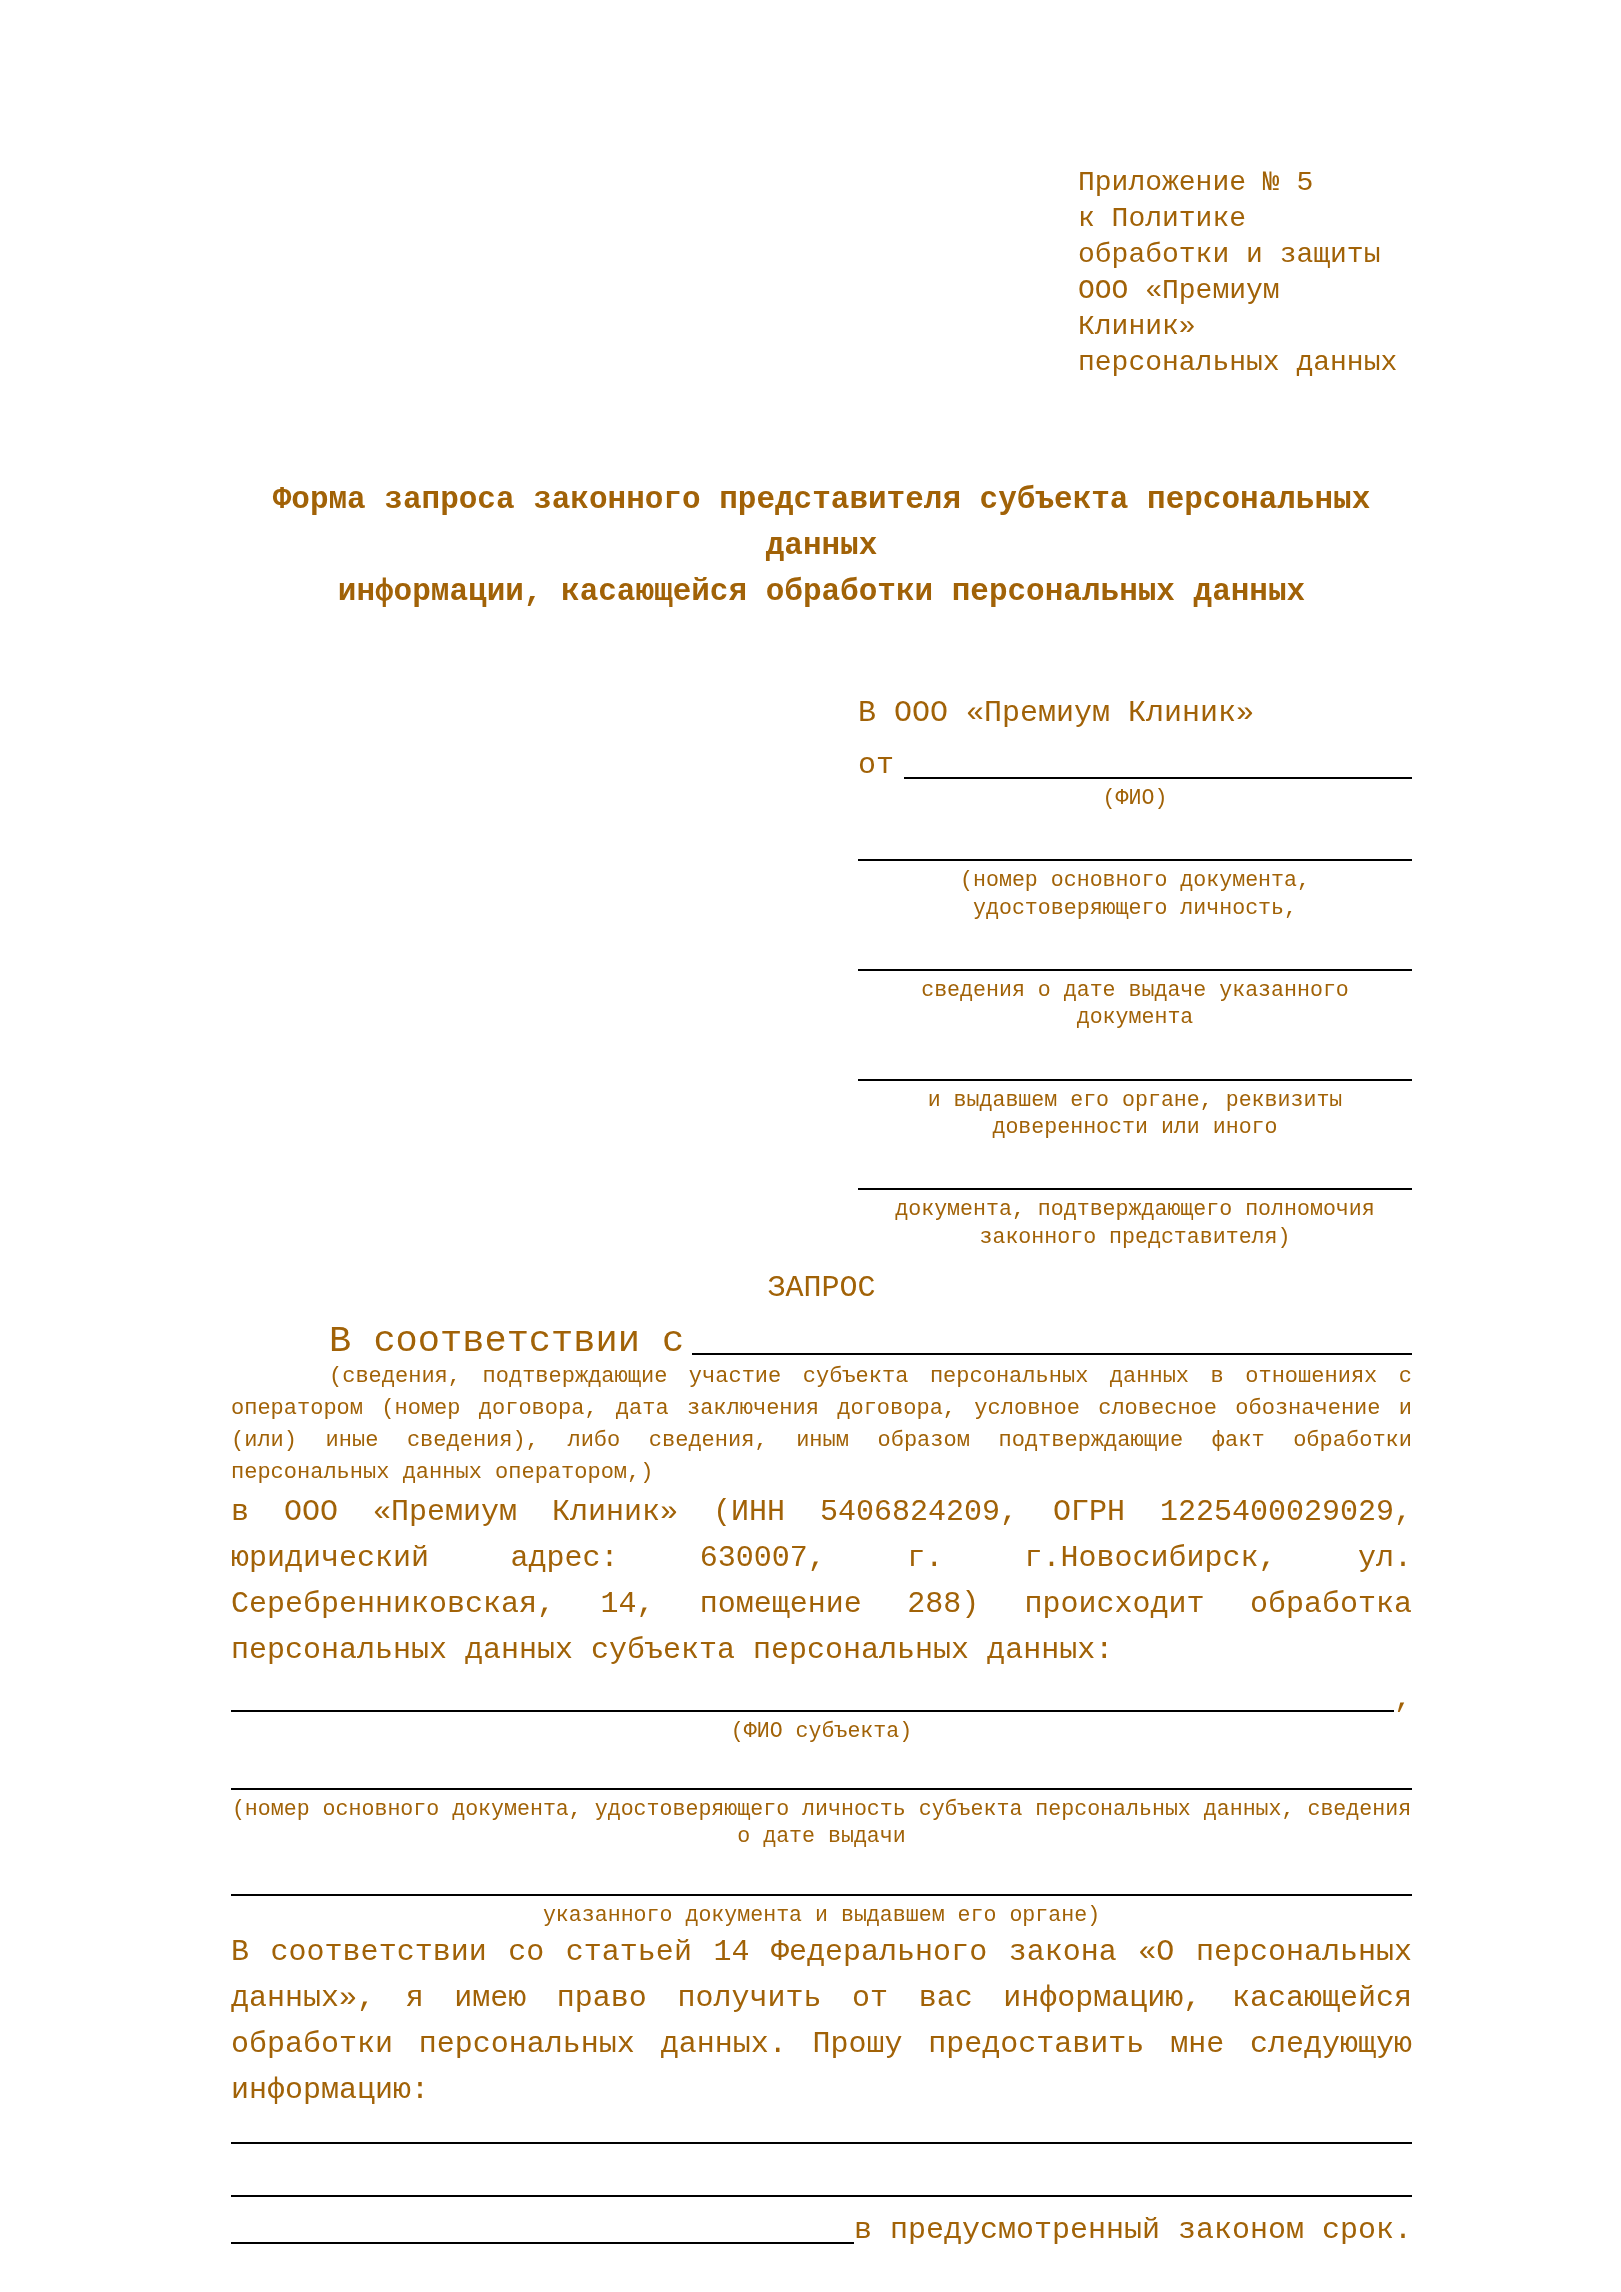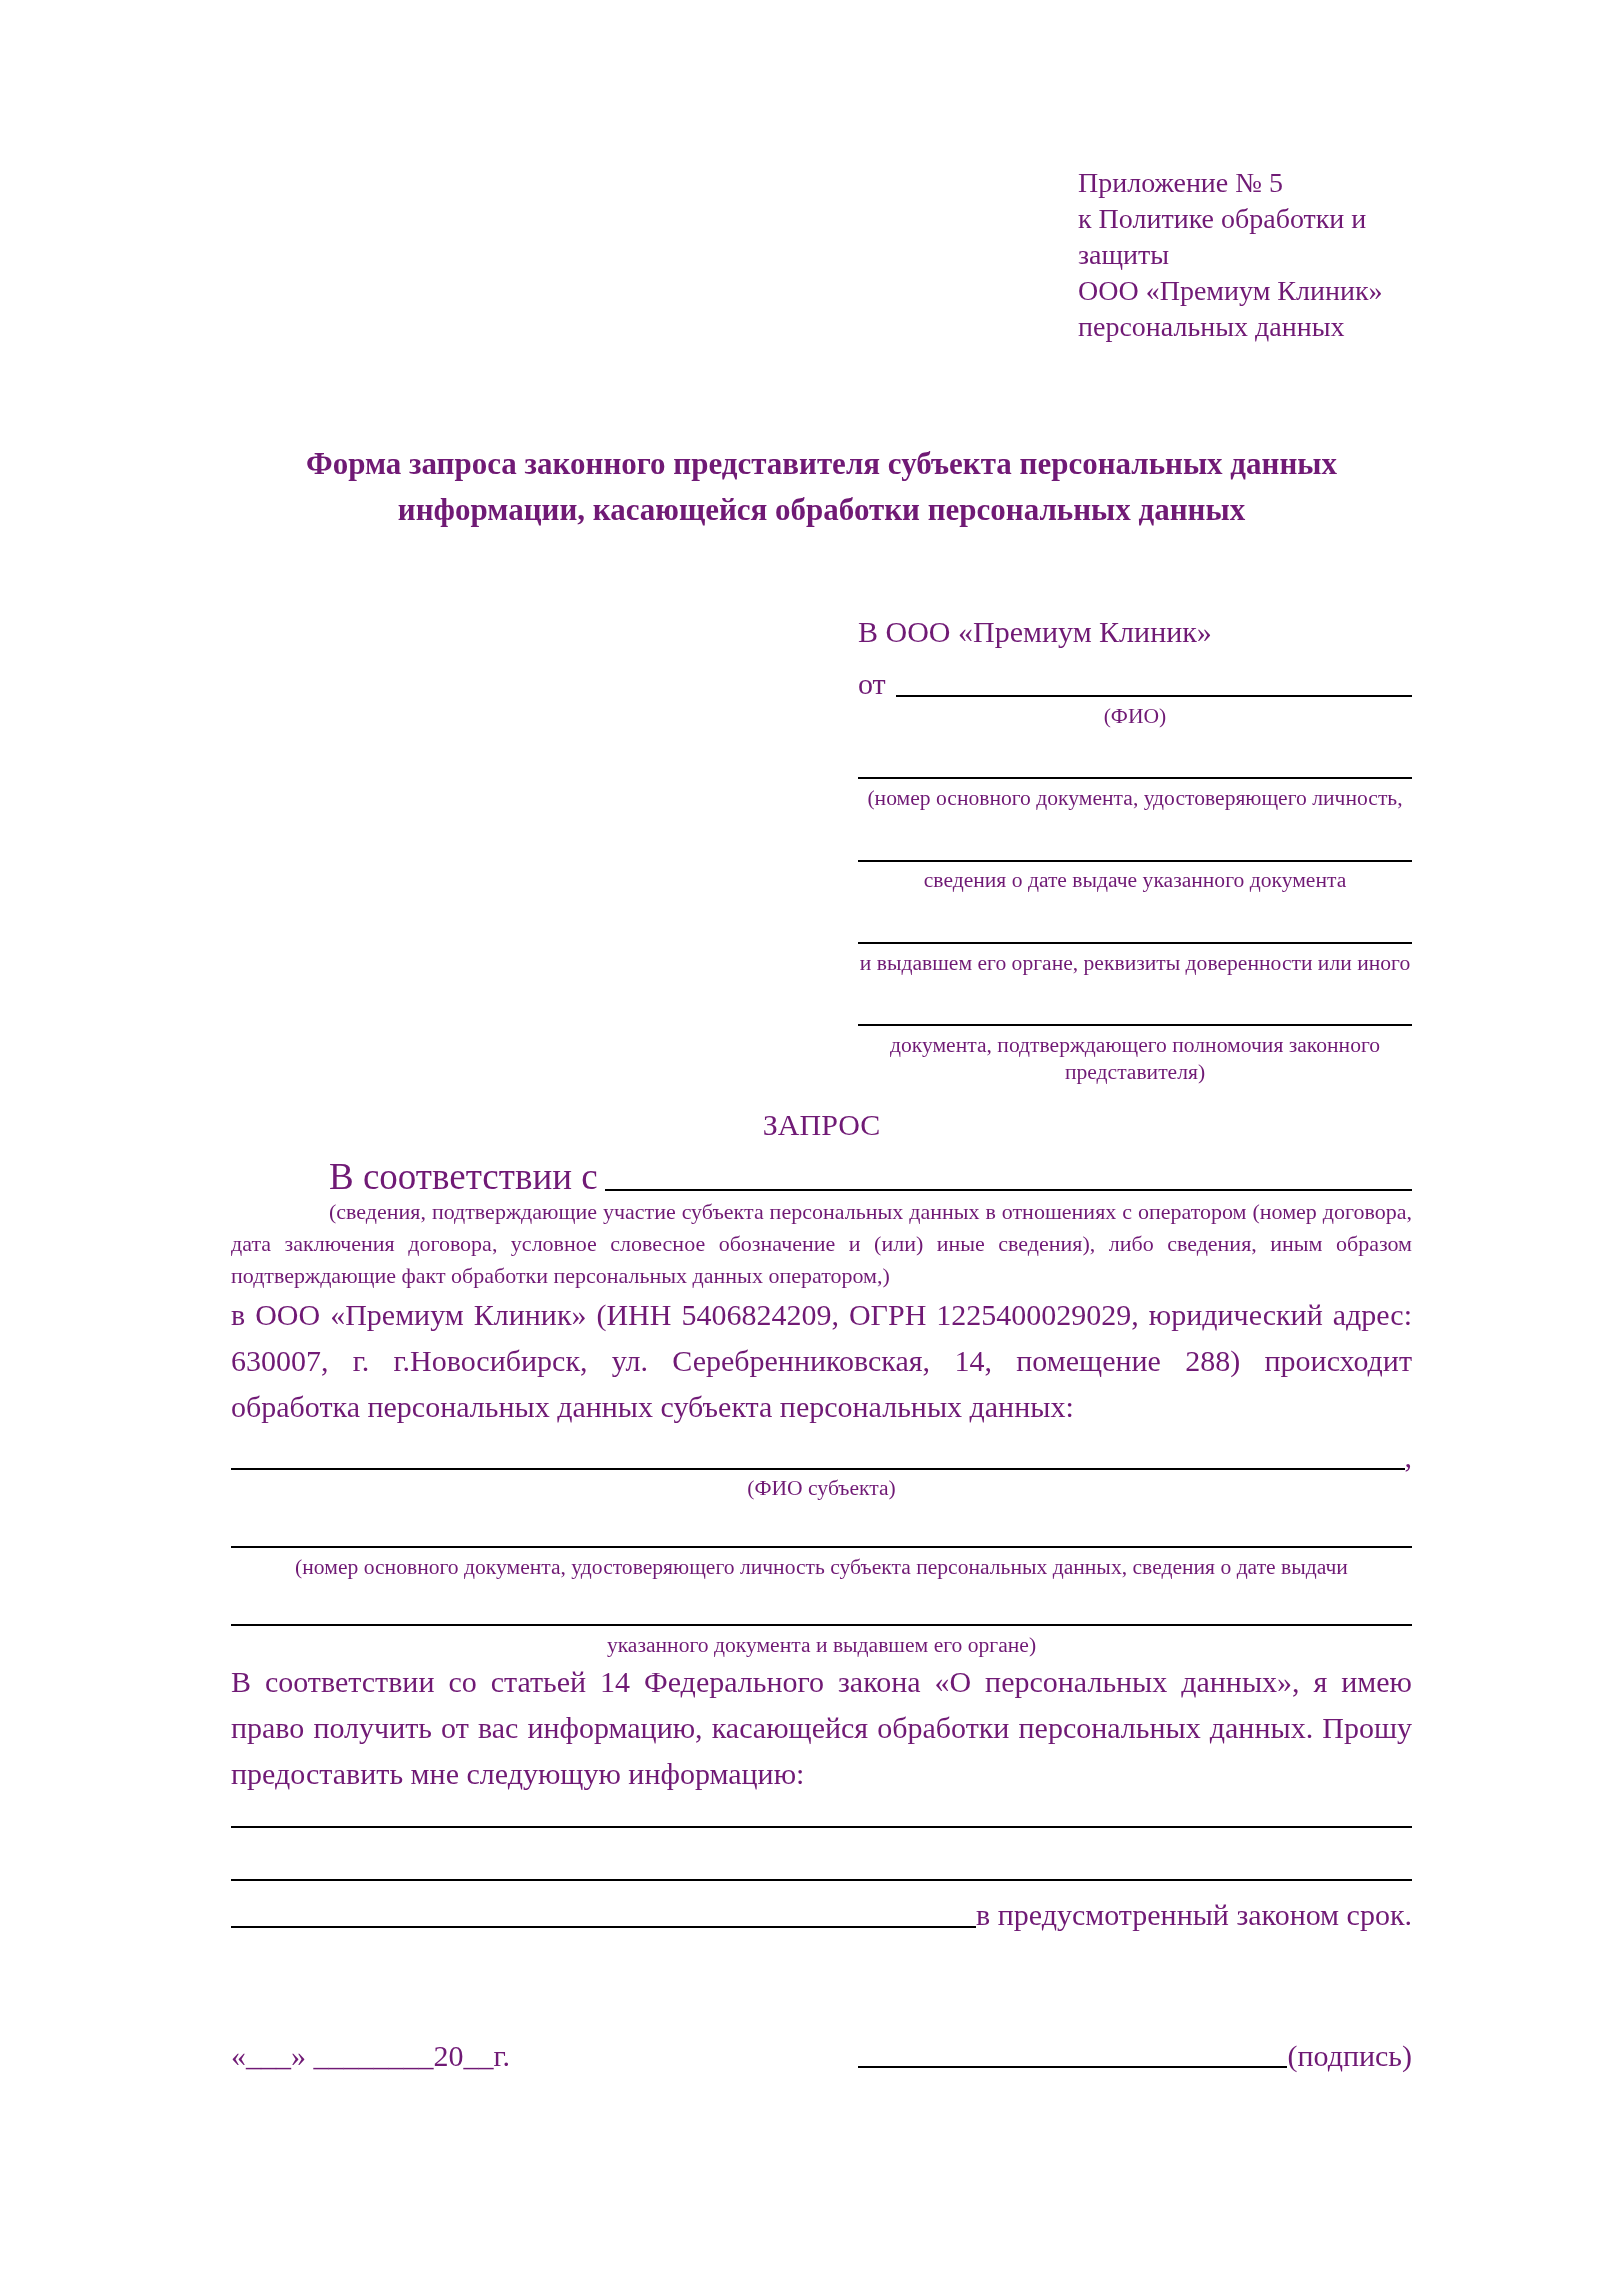--- a/index.html
+++ b/index.html
@@ -2,22 +2,22 @@
 <html lang="ru"><head>
 <meta charset="utf-8">
 <style>
   html,body{margin:0;padding:0;background:#fff;}
   .page{
     position:relative;
     width:1530px;
     height:2293px;
     box-sizing:border-box;
     background:#ffffff;
-    color:#701a75;
-    font-family:Liberation Serif, serif;
+    color:#a16207;
+    font-family:Liberation Mono, monospace;
     padding:165px 118px 0 231px; 
     overflow:hidden;
   }
   
   .header-note{margin-left:847px;font-size:28px;line-height:36px;}
   
   .title{margin-top:96px;text-align:center;font-weight:700;font-size:31px;line-height:46px;}
   
   .recipient{margin-top:78px;margin-left:627px;font-size:30px;}
   .recipient .to{line-height:41px;}

